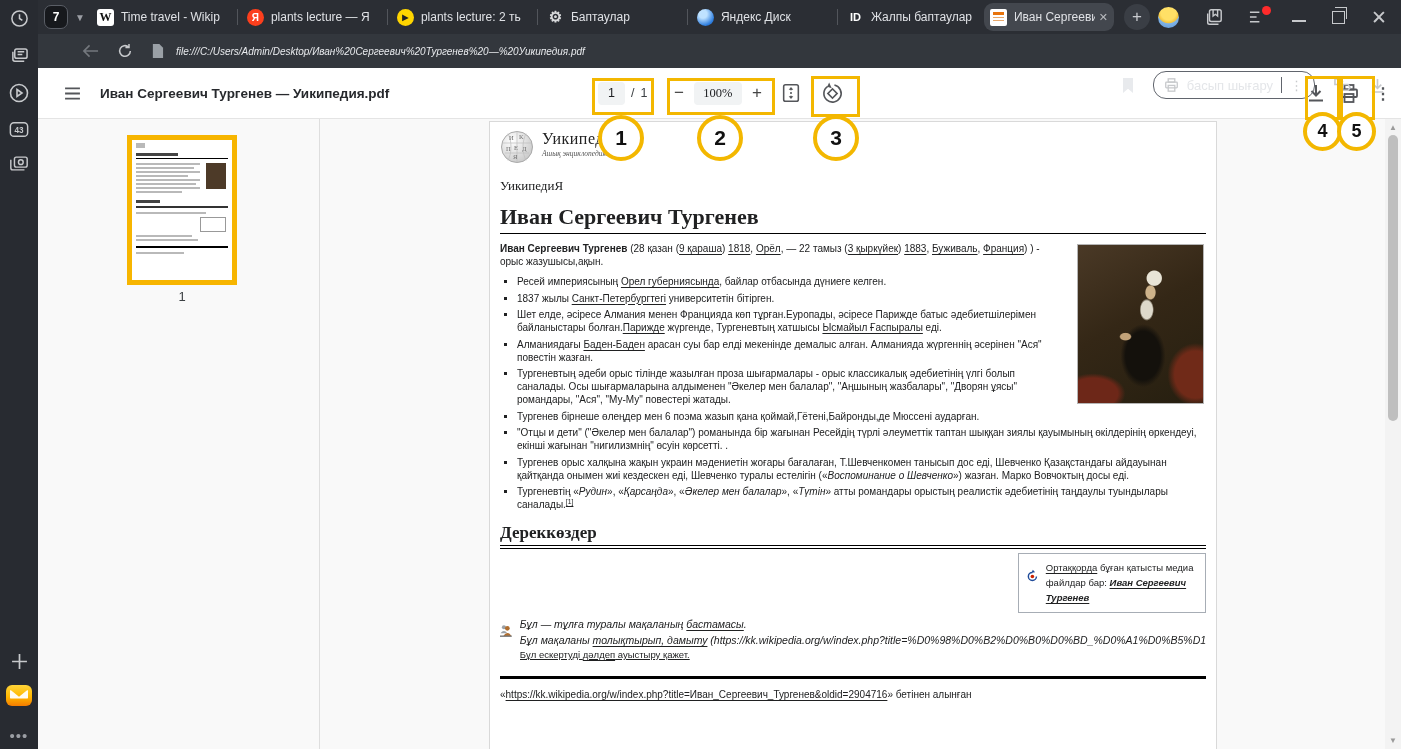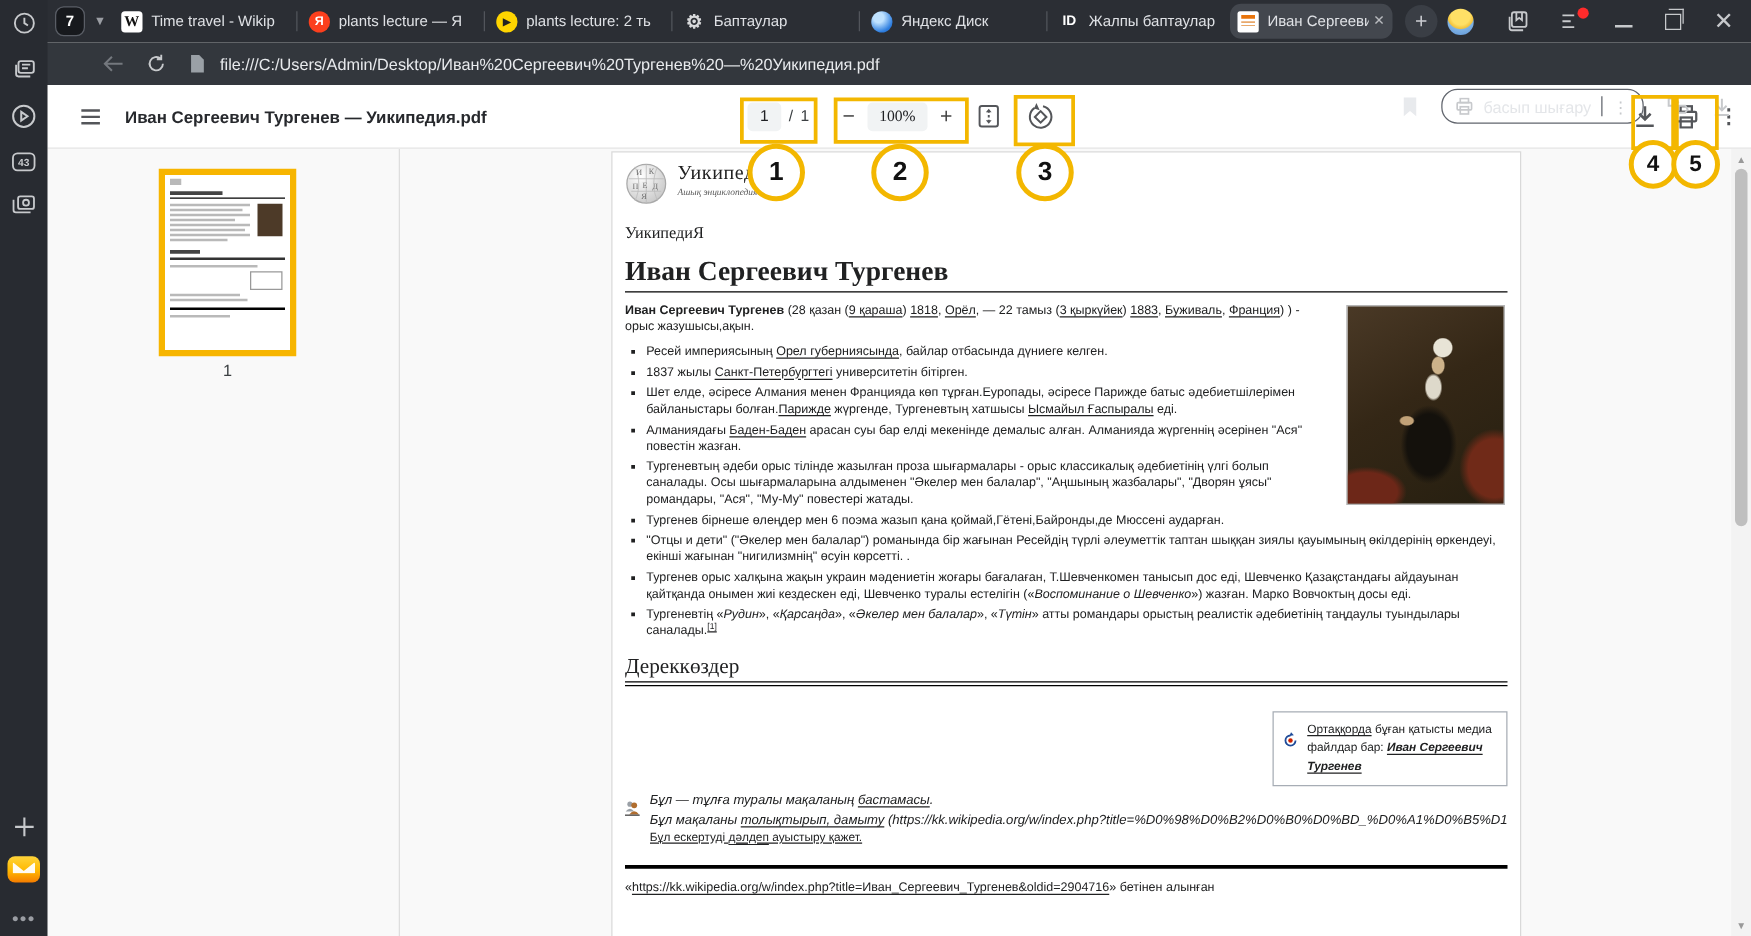--- a/index.html
+++ b/index.html
@@ -46,21 +46,21 @@
   .chrome-ic svg{stroke:#c7c9cc;fill:none;stroke-width:1.6;}
   .win-min{width:14px;border-bottom:2px solid #c7c9cc;cursor:pointer;height:8px;}
   .win-restore{width:11px;height:11px;border:1.6px solid #c7c9cc;position:relative;cursor:pointer;}
   .win-restore:before{content:"";position:absolute;left:2px;top:-5px;width:11px;height:11px;border:1.6px solid #c7c9cc;border-left:none;border-bottom:none;}
   .win-close{color:#c7c9cc;font-size:19px;cursor:pointer;line-height:1;}
 
   
   .ab-ic{margin-left:18px;display:flex;align-items:center;cursor:pointer;}
   .ab-ic svg{stroke:#c7c9cc;fill:none;stroke-width:1.7;}
   .ab-back svg{stroke:#74787e;}
-  .url-text{color:#e8eaed;font-size:13px;margin-left:12px;white-space:nowrap;cursor:text;}
+  .url-text{color:#e8eaed;font-size:10px;margin-left:12px;white-space:nowrap;cursor:text;font-style:italic;}
   .ab-right{position:absolute;right:0;top:34px;height:34px;display:flex;align-items:center;gap:18px;padding-right:16px;}
   .print-pill{display:flex;align-items:center;height:26px;border:1px solid #61656d;border-radius:13px;padding:0 10px;gap:8px;cursor:pointer;}
   .print-pill .lbl{color:#e4e6e9;font-size:13px;}
   .print-pill .sep{width:1px;height:16px;background:#61656d;}
   .print-pill .dots{color:#c7c9cc;font-size:13px;letter-spacing:1px;}
 
   
   .pdf-toolbar{position:absolute;left:38px;top:68px;right:0;height:50px;background:#fff;border-bottom:1px solid #e4e4e4;z-index:3;}
   .pt-item{position:absolute;top:0;height:50px;display:flex;align-items:center;color:#3c4043;}
   .pt-item svg{stroke:#54565a;fill:none;stroke-width:1.7;}
@@ -96,21 +96,21 @@
       radial-gradient(ellipse 11px 17px at 55% 41%, #ded9cb 0 52%, rgba(222,217,203,0) 65%),
       radial-gradient(ellipse 9px 6px at 38% 58%, #c2a278 0 55%, rgba(194,162,120,0) 70%),
       radial-gradient(ellipse 30px 42px at 52% 70%, #14110c 0 58%, rgba(20,17,12,0) 75%),
       radial-gradient(ellipse 45px 28px at 12% 94%, #6d2718 0 55%, rgba(109,39,24,0) 72%),
       radial-gradient(ellipse 40px 45px at 94% 82%, #702a18 0 52%, rgba(112,42,24,0) 70%),
       linear-gradient(150deg,#4a3926 0%,#342716 45%,#261f10 100%);}
   .intro,.bullets,.reference{font-size:10px;line-height:1.3;}
   .intro{margin:8px 0 0 0;}
   .bullets{margin:7px 0 0 0;padding-left:17px;list-style:square;}
   .bullets li{margin-bottom:3.5px;}
-  h2.art{font-family:"Liberation Serif",serif;font-size:17px;font-weight:normal;margin:12px 0 16px 0;
+  h2.art{font-family:"Liberation Serif",serif;font-size:17px;font-weight:bold;margin:12px 0 0 0;
          padding-bottom:2px;border-bottom:4px double #000;}
   .reference{margin:8px 0 0 0;}
   .commons-box{float:right;width:170px;border:1px solid #a7adb5;padding:7px 8px;margin:4px 0 4px 12px;
                display:flex;gap:8px;align-items:flex-start;background:#fff;}
   .commons-text{font-size:9.5px;line-height:1.55;}
   .stub{clear:both;display:flex;gap:8px;margin-top:26px;align-items:flex-start;}
   .stub-lines{font-size:10.5px;line-height:1.45;white-space:nowrap;overflow:hidden;max-width:690px;}
   .stub-it{font-style:italic;}
   .stub3{font-size:9.5px;text-decoration:underline;}
   hr.thick{border:none;border-top:3px solid #000;margin:14px 0 10px 0;}

